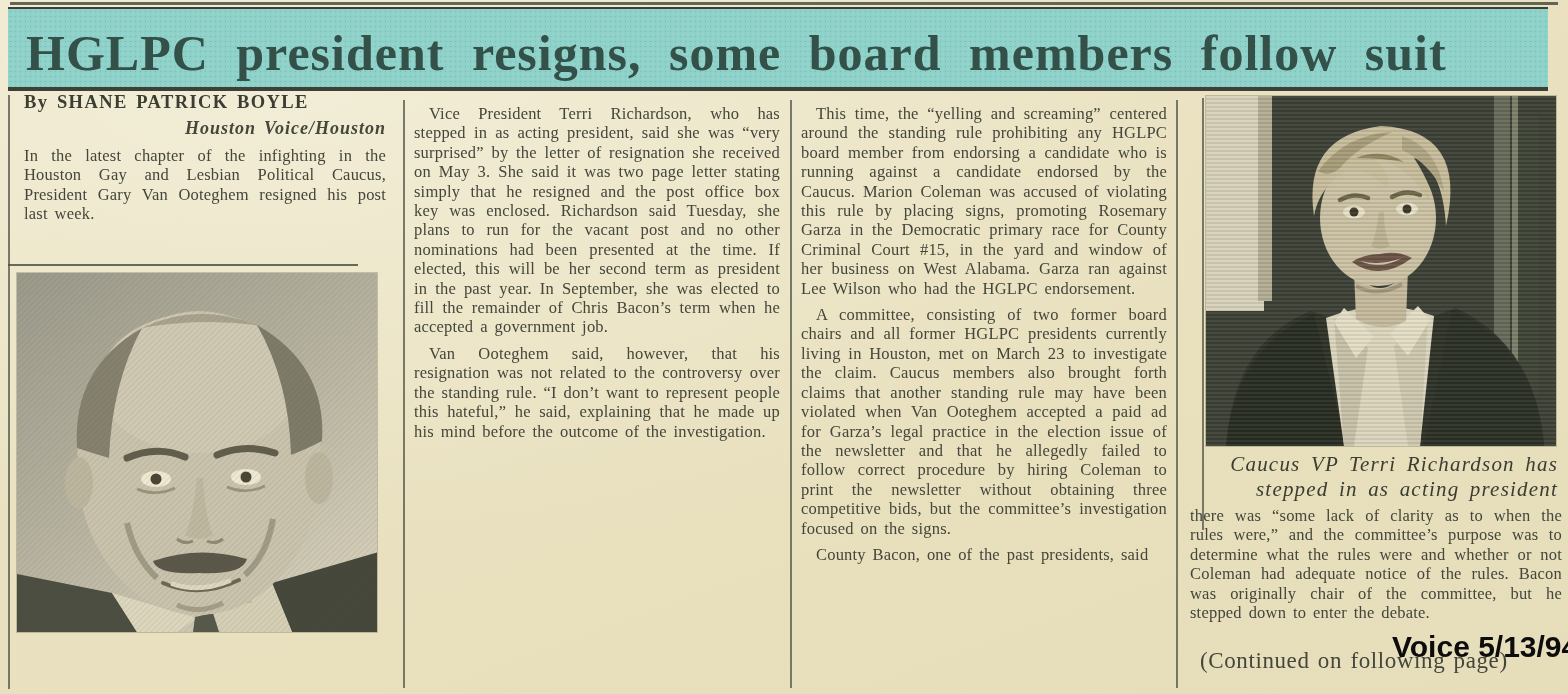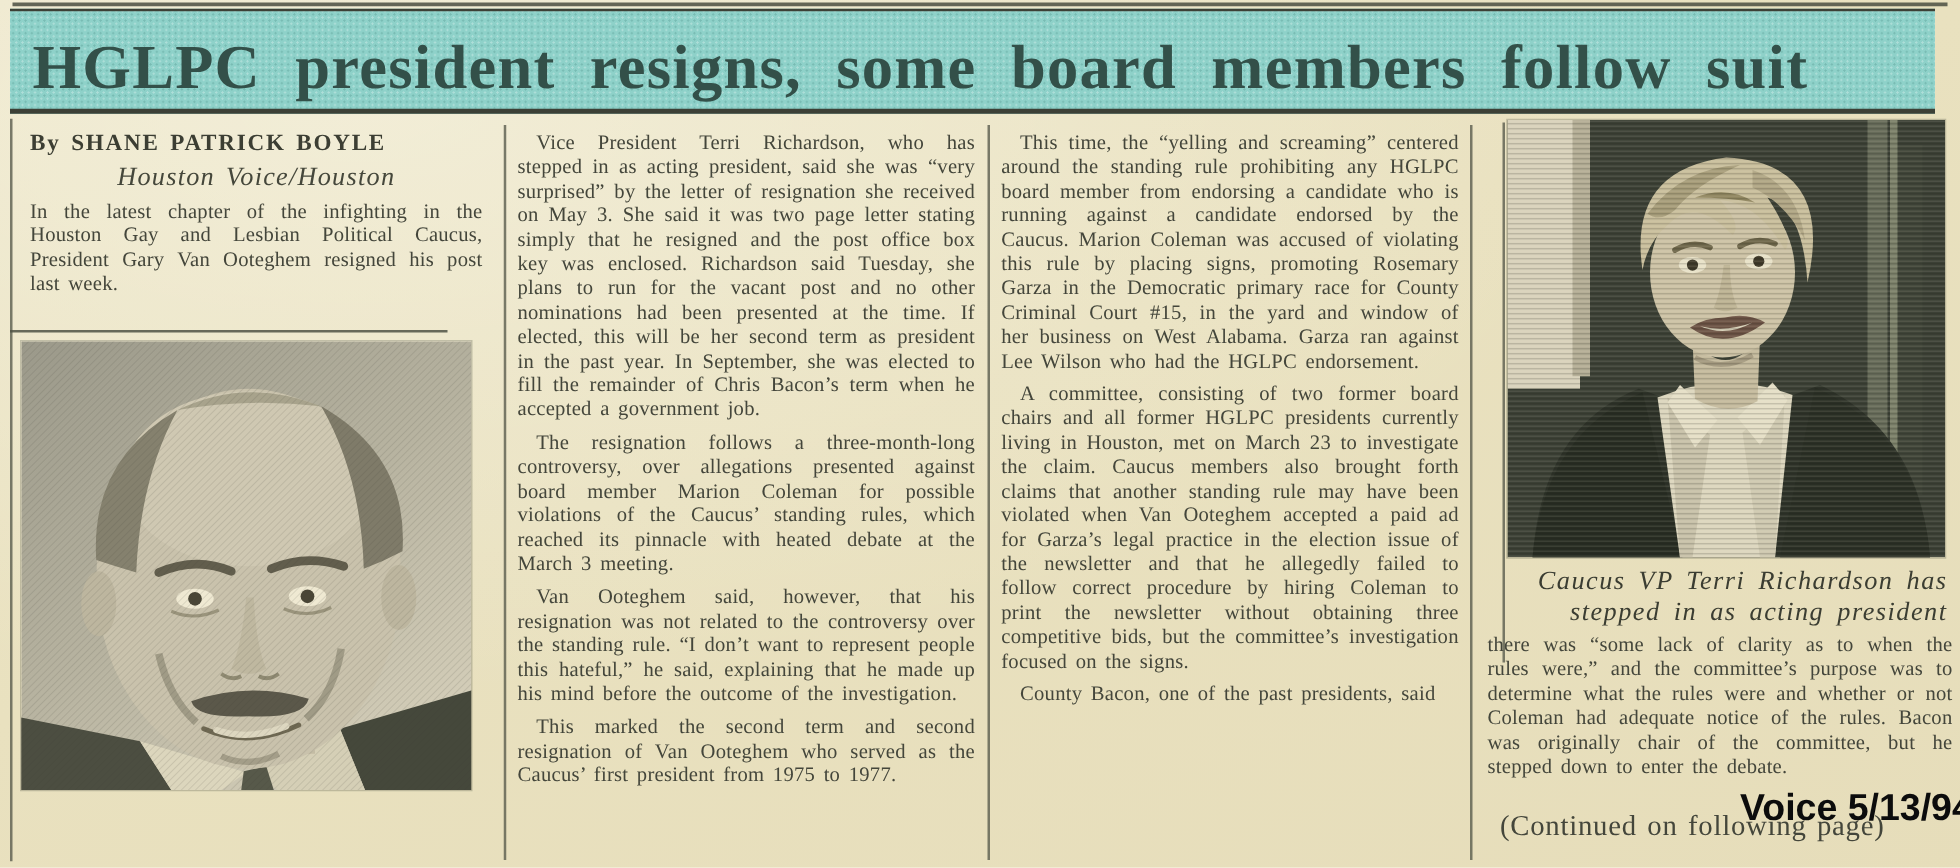--- a/index.html
+++ b/index.html
@@ -49,22 +49,22 @@
     letter-spacing:.2px;word-spacing:2.5px;
     color:#44463b;
   }
   .col p{margin:0 0 7px;text-indent:15px;}
   .col p.noindent{text-indent:0;}
   .byline{
     font-weight:bold;font-size:18.5px;letter-spacing:1.4px;
     color:#3c3e33;margin:0 0 6px;text-indent:0 !important;text-align:left;
   }
   .publication{
-    font-weight:normal;font-style:italic;font-size:21px;letter-spacing:1px;
-    color:#45473b;margin:0 0 7px;text-indent:0 !important;text-align:center;
+    font-weight:bold;font-style:italic;font-size:18px;letter-spacing:1px;
+    color:#45473b;margin:0 0 7px;text-indent:0 !important;text-align:right;
   }
   .caption{
     position:absolute;
     font-style:italic;font-size:21px;line-height:25px;
     letter-spacing:1.2px;word-spacing:4px;
     color:#3b3d32;text-align:right;
   }
   .photo{
     position:absolute;
     box-shadow:0 0 0 1px rgba(60,62,50,.25);
@@ -93,21 +93,21 @@
     <h1 class="headline">HGLPC president resigns, some board members follow suit</h1>
   </div>
 
   <div class="vrule" style="left:8px;top:95px;height:594px;"></div>
   <div class="vrule" style="left:403px;top:100px;height:588px;"></div>
   <div class="vrule" style="left:790px;top:100px;height:588px;"></div>
   <div class="vrule" style="left:1176px;top:100px;height:588px;"></div>
   <div class="vrule" style="left:1202px;top:98px;height:432px;"></div>
   <div class="hrule" style="left:8px;top:264px;width:350px;"></div>
 
-  <div class="col" style="left:24px;top:106px;width:362px;">
+  <div class="col" style="left:24px;top:93px;width:362px;">
     <p class="byline">By SHANE PATRICK BOYLE</p>
     <p class="publication">Houston Voice/Houston</p>
     <p class="noindent">In the latest chapter of the infighting in the Houston Gay and Lesbian Political Caucus, President Gary Van Ooteghem resigned his post last week.</p>
   </div>
 
   <div class="photo" style="left:17px;top:273px;width:360px;height:359px;">
     <svg width="360" height="359" viewBox="0 0 360 359" xmlns="http://www.w3.org/2000/svg">
       <defs>
         <linearGradient id="garyBg" x1="0" y1="0" x2="0.7" y2="1">
           <stop offset="0" stop-color="#9b998a"></stop>
@@ -162,23 +162,21 @@
       <path d="M110 250 Q118 285 140 305" stroke="rgba(120,115,95,.5)" stroke-width="6" fill="none"></path>
       <path d="M256 246 Q250 282 228 302" stroke="rgba(120,115,95,.5)" stroke-width="6" fill="none"></path>
       <path d="M160 332 Q182 342 206 330" stroke="rgba(120,115,95,.45)" stroke-width="5" fill="none"></path>
 
       <rect width="360" height="359" fill="url(#halftoneDiag)"></rect>
     </svg>
   </div>
 
   <div class="col" style="left:414px;top:104px;width:366px;">
     <p>Vice President Terri Richardson, who has stepped in as acting president, said she was “very surprised” by the letter of resignation she received on May 3. She said it was two page letter stating simply that he resigned and the post office box key was enclosed. Richardson said Tuesday, she plans to run for the vacant post and no other nominations had been presented at the time. If elected, this will be her second term as president in the past year. In September, she was elected to fill the remainder of Chris Bacon’s term when he accepted a government job.</p>
-    <p>The resignation follows a three-month-long controversy, over allegations presented against board member Marion Coleman for possible violations of the Caucus’ standing rules, which reached its pinnacle with heated debate at the March 3 meeting.</p>
     <p>Van Ooteghem said, however, that his resignation was not related to the controversy over the standing rule. “I don’t want to represent people this hateful,” he said, explaining that he made up his mind before the outcome of the investigation.</p>
-    <p>This marked the second term and second resignation of Van Ooteghem who served as the Caucus’ first president from 1975 to 1977.</p>
   </div>
 
   <div class="col" style="left:801px;top:104px;width:366px;">
     <p>This time, the “yelling and screaming” centered around the standing rule prohibiting any HGLPC board member from endorsing a candidate who is running against a candidate endorsed by the Caucus. Marion Coleman was accused of violating this rule by placing signs, promoting Rosemary Garza in the Democratic primary race for County Criminal Court #15, in the yard and window of her business on West Alabama. Garza ran against Lee Wilson who had the HGLPC endorsement.</p>
     <p>A committee, consisting of two former board chairs and all former HGLPC presidents currently living in Houston, met on March 23 to investigate the claim. Caucus members also brought forth claims that another standing rule may have been violated when Van Ooteghem accepted a paid ad for Garza’s legal practice in the election issue of the newsletter and that he allegedly failed to follow correct procedure by hiring Coleman to print the newsletter without obtaining three competitive bids, but the committee’s investigation focused on the signs.</p>
     <p>County Bacon, one of the past presidents, said</p>
   </div>
 
   <div class="photo" style="left:1206px;top:96px;width:350px;height:350px;">
     <svg width="350" height="350" viewBox="0 0 350 350" xmlns="http://www.w3.org/2000/svg">

